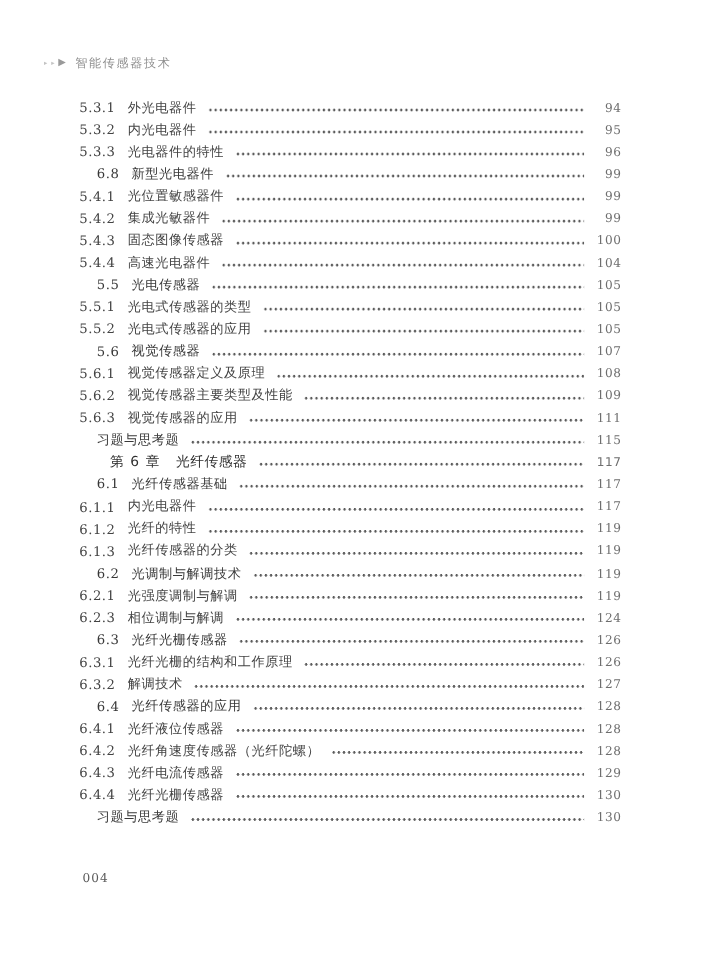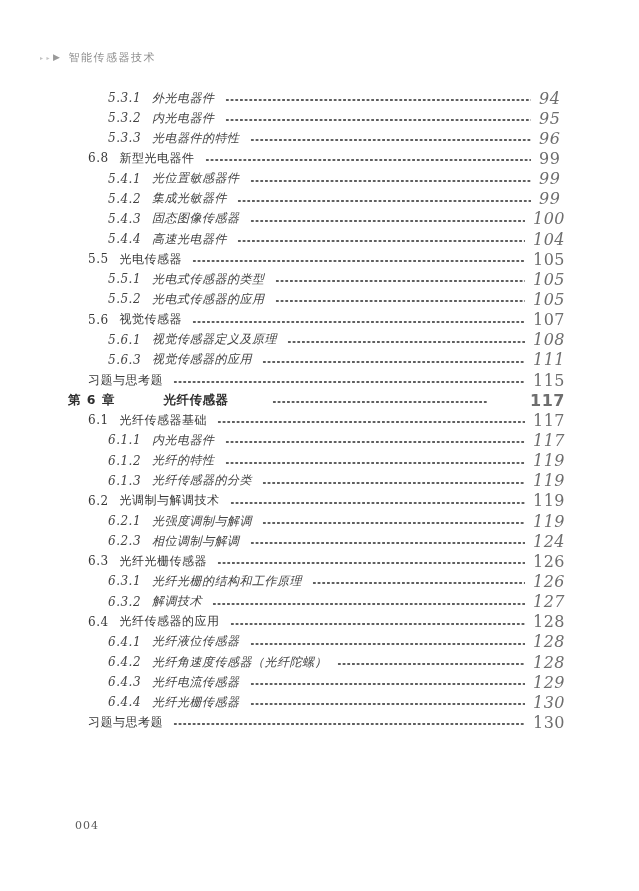--- a/index.html
+++ b/index.html
@@ -38,36 +38,36 @@
     flex: 1 1 auto;
     height: 4px;
     margin: 0 8px 0 10px;
     transform: translateY(2px);
     background-image: radial-gradient(circle, #5c5c5c 1.05px, transparent 1.35px);
     background-size: 4.7px 4px;
     background-repeat: repeat-x;
     background-position: 0 50%;
   }
   .row .pagenum {
-    min-width: 26px; text-align: left;
-    font-size: 16px; color: #6e6e6e; letter-spacing: 0.5px;
+    min-width: 26px; text-align: right;
+    font-size: 11px; color: #6e6e6e; letter-spacing: 0.5px;
   }
 
   .lvl1 {
-    margin-left: 68px;
+    margin-left: 100px;
     font-family: "DejaVu Sans", "Liberation Sans", sans-serif;
-    font-weight: bold; font-size: 12.5px; color: #2e2e2e; gap: 34px;
+    font-weight: normal; font-size: 12.5px; color: #2e2e2e;
   }
   .lvl1 .num { margin-right: 14px; letter-spacing: 1px; }
   .lvl2 { margin-left: 88px; color: #383838; }
-  .lvl3 { margin-left: 108px; font-style: italic; color: #434343; }
+  .lvl3 { margin-left: 72px; color: #434343; }
 
   
   .page-footer {
-    position: absolute; left: 75px; top: 819px;
+    position: absolute; left: 75px; top: 792px;
     font-size: 11px; color: #5a5a5a; letter-spacing: 1px;
   }
 </style>
 </head>
 <body>
 
 <div class="page-header">
   <span class="arrows">
     <span class="arrow-sm">▸</span>
     <span class="arrow-sm">▸</span>
@@ -149,20 +149,26 @@
     <span class="leader"></span>
     <span class="pagenum">107</span>
   </div>
     <div class="row lvl3">
     <span class="num">5.6.1</span>
     <span class="title">视觉传感器定义及原理</span>
     <span class="leader"></span>
     <span class="pagenum">108</span>
   </div>
     <div class="row lvl3">
+    <span class="num">5.6.2</span>
+    <span class="title">视觉传感器主要类型及性能</span>
+    <span class="leader"></span>
+    <span class="pagenum">109</span>
+  </div>
+    <div class="row lvl3">
     <span class="num">5.6.3</span>
     <span class="title">视觉传感器的应用</span>
     <span class="leader"></span>
     <span class="pagenum">111</span>
   </div>
     <div class="row lvl2">
 
     <span class="title">习题与思考题</span>
     <span class="leader"></span>
     <span class="pagenum">115</span>

